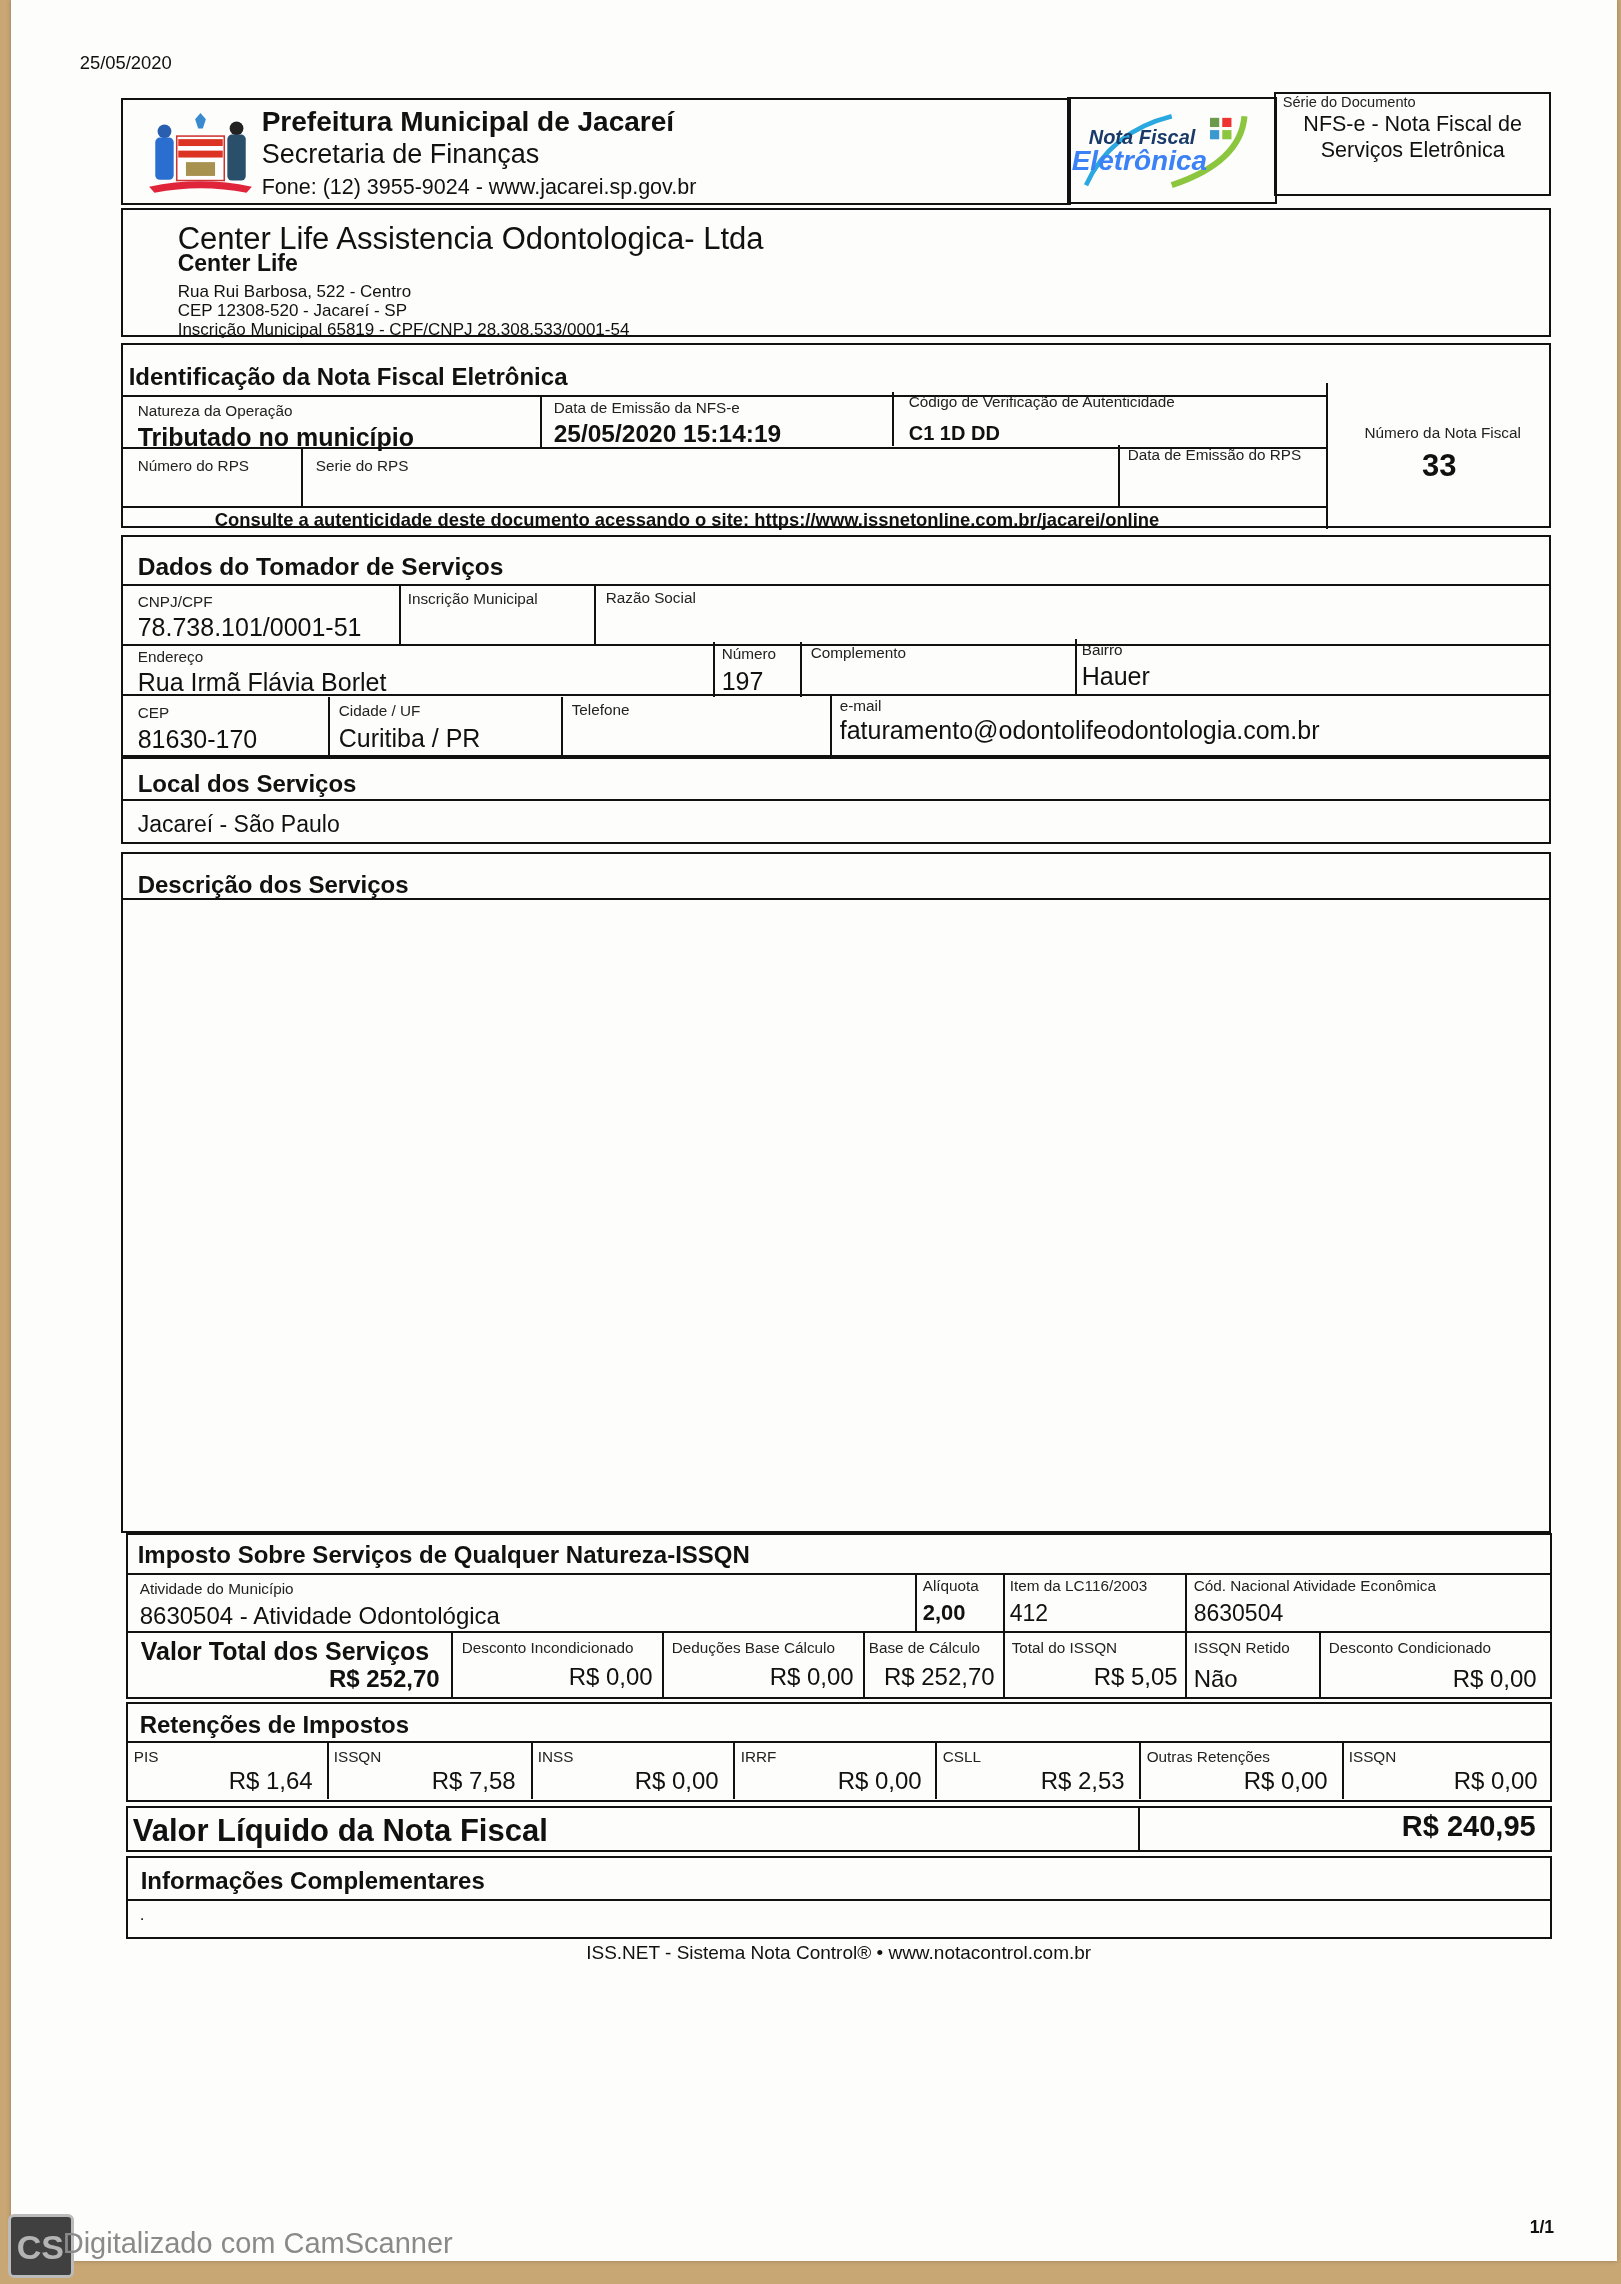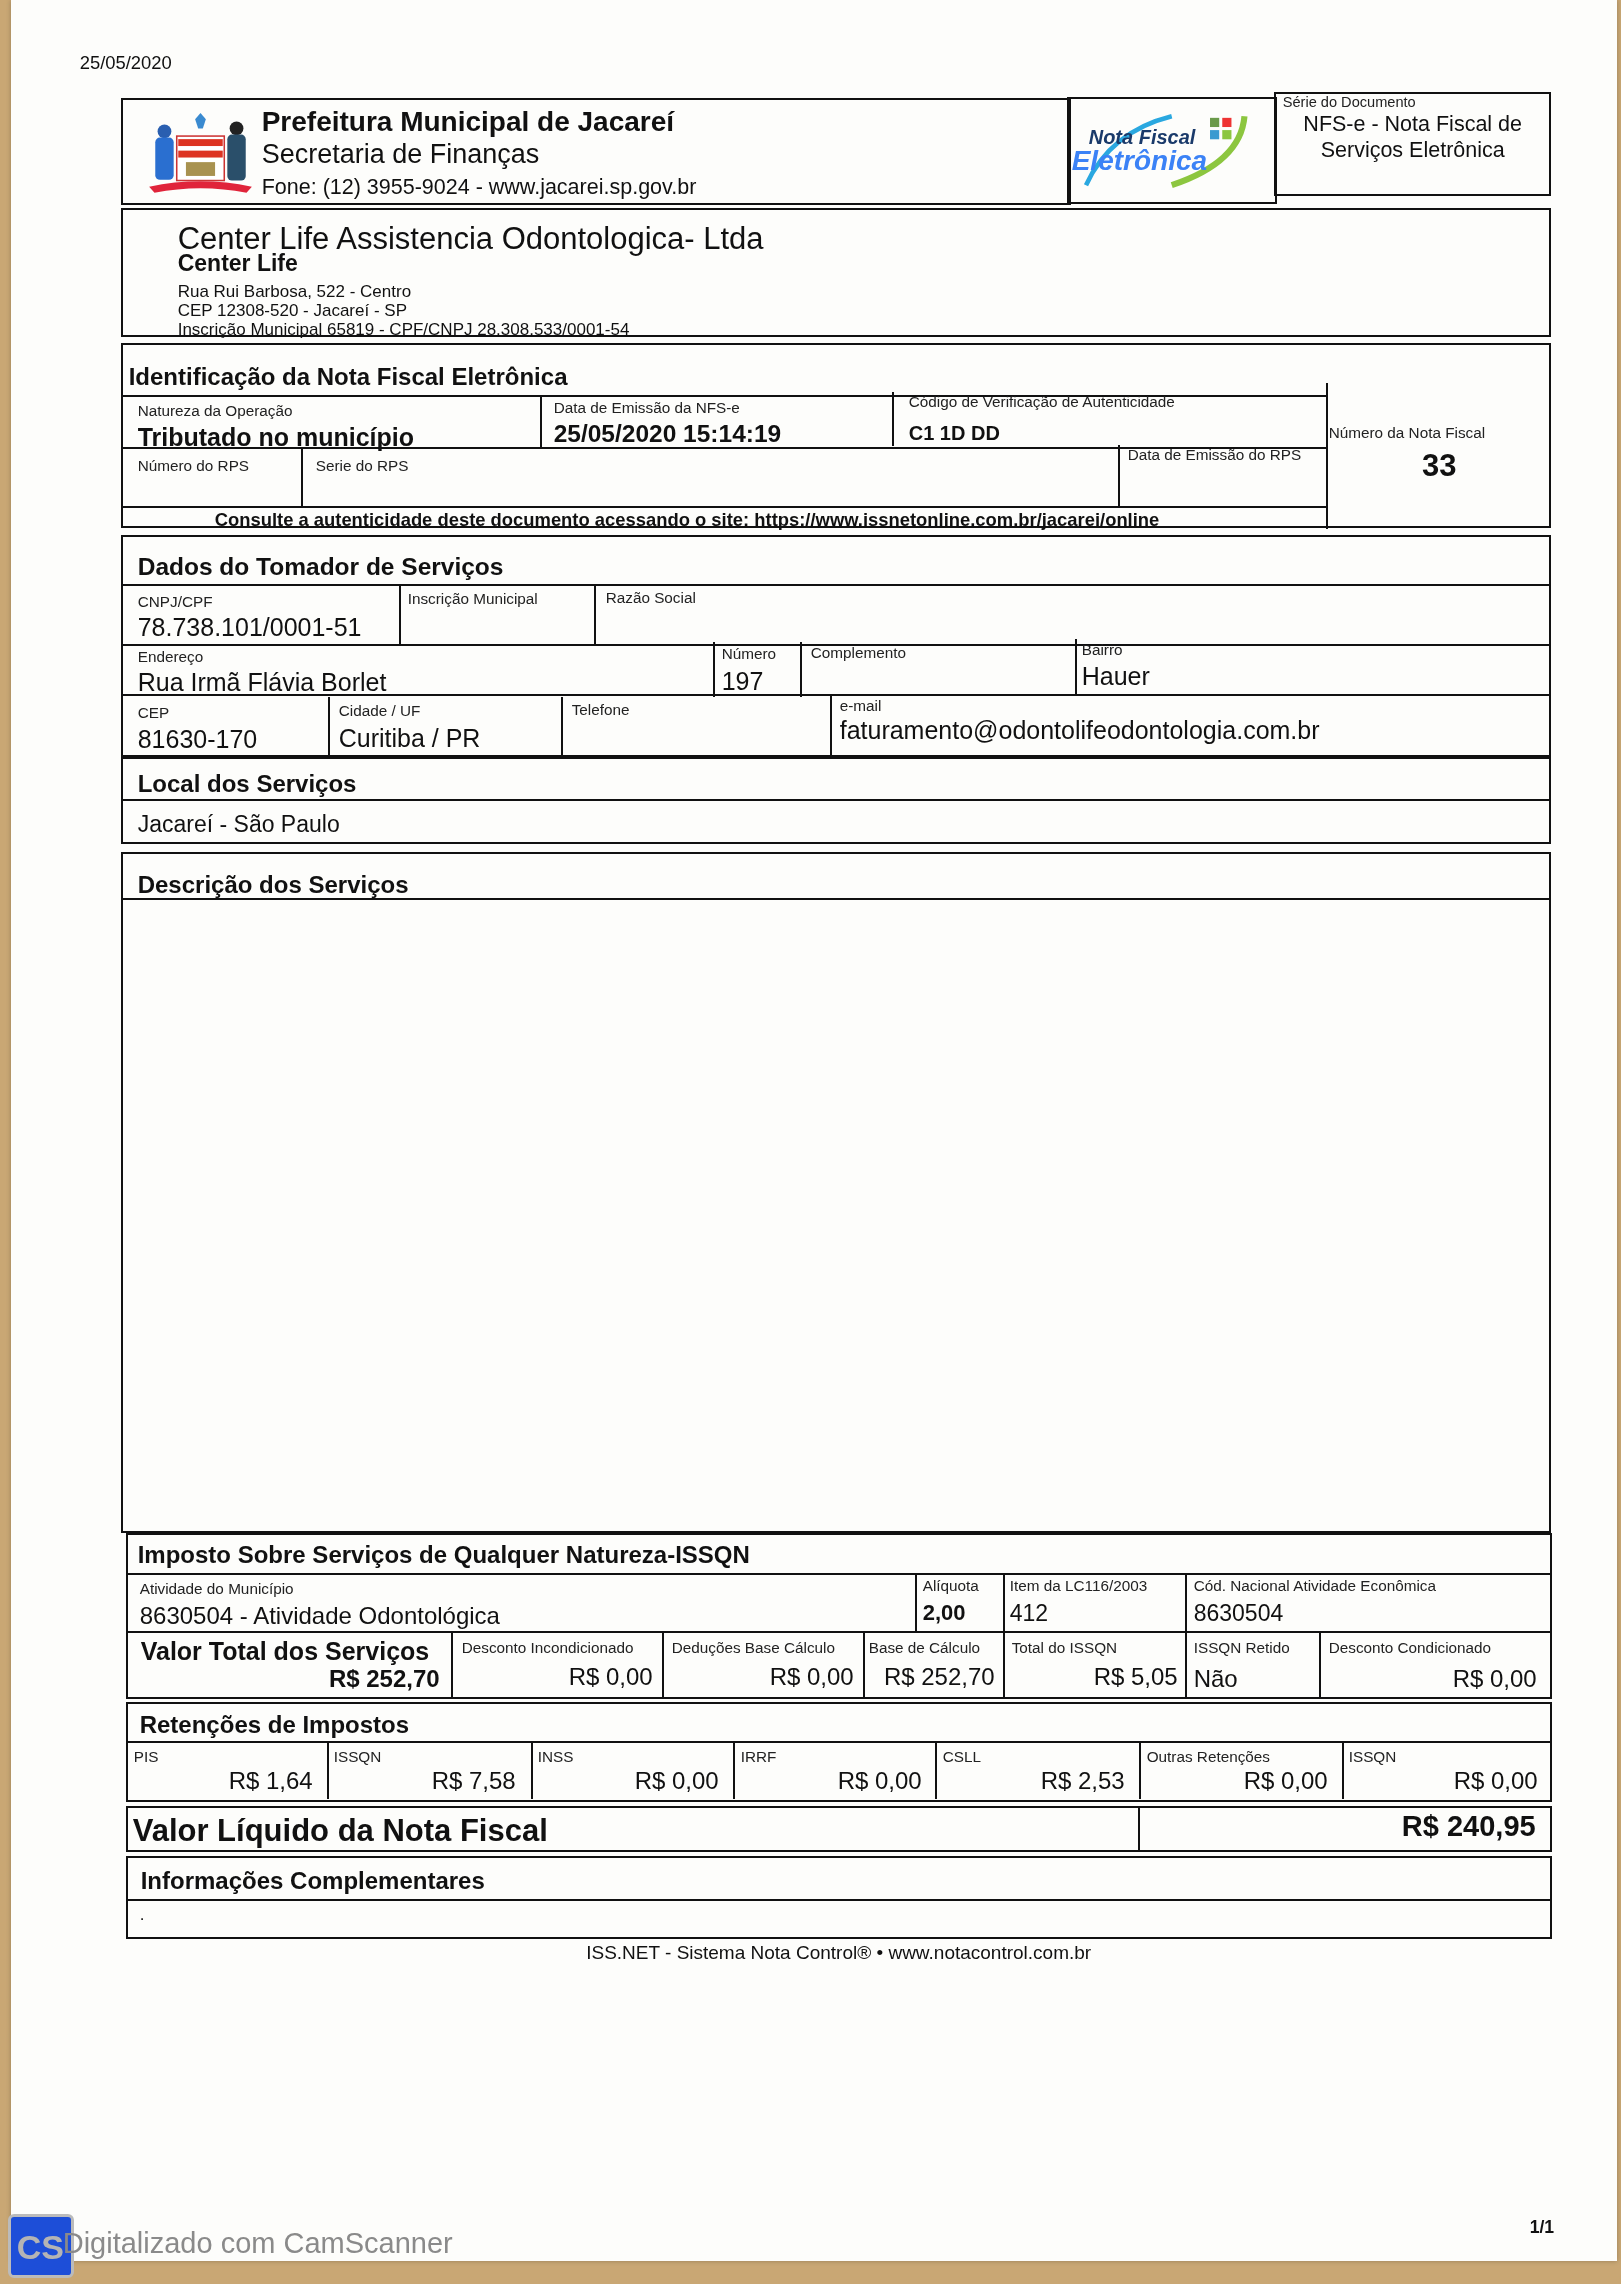--- a/index.html
+++ b/index.html
@@ -87,21 +87,21 @@
   <div class="vline" style="left:290px;top:447px;height:60px;"></div>
   <div class="vline" style="left:1107px;top:445px;height:61px;"></div>
   <div class="hline" style="left:110px;top:506px;width:1206px;"></div>
 
   <div class="abs lbl" style="left:127px;top:402px;">Natureza da Operação</div>
   <div class="abs valb" style="left:127px;top:423px;font-size:25px;">Tributado no município</div>
   <div class="abs lbl" style="left:543px;top:399px;">Data de Emissão da NFS-e</div>
   <div class="abs valb" style="left:543px;top:420px;font-size:24.5px;">25/05/2020 15:14:19</div>
   <div class="abs lbl" style="left:898px;top:393px;">Código de Verificação de Autenticidade</div>
   <div class="abs valb" style="left:898px;top:422px;font-size:20px;">C1 1D DD</div>
-  <div class="abs lbl" style="left:1318px;top:424px;width:228px;">Número da Nota Fiscal</div>
+  <div class="abs lbl" style="left:1318px;top:424px;width:228px;text-align:center;">Número da Nota Fiscal</div>
   <div class="abs valb" style="left:1318px;top:448px;width:221px;text-align:center;font-size:31px;">33</div>
 
   <div class="abs lbl" style="left:127px;top:457px;">Número do RPS</div>
   <div class="abs val" style="left:127px;top:475px;"></div>
   <div class="abs lbl" style="left:305px;top:457px;">Serie do RPS</div>
   <div class="abs val" style="left:305px;top:475px;"></div>
   <div class="abs lbl" style="left:1117px;top:446px;">Data de Emissão do RPS</div>
   <div class="abs val" style="left:1117px;top:468px;"></div>
 
   <div class="abs" style="left:204px;top:509px;font-size:18.4px;font-weight:bold;white-space:nowrap;">
@@ -205,21 +205,21 @@
   <div class="abs valb right" style="left:1134px;top:1810px;width:391px;font-size:29px;">R$ 240,95</div>
 
   <div class="box" style="left:115px;top:1856px;width:1426px;height:83px;"></div>
   <div class="abs sect" style="left:130px;top:1867px;font-size:24px;">Informações Complementares</div>
   <div class="hline" style="left:115px;top:1899px;width:1426px;"></div>
   <div class="abs val" style="left:129px;top:1905px;font-size:17px;">.</div>
 
   <div class="abs" style="left:115px;top:1942px;width:1426px;text-align:center;font-size:19px;">ISS.NET - Sistema Nota Control® • www.notacontrol.com.br</div>
   <div class="abs" style="left:1519px;top:2217px;font-size:17.6px;font-weight:bold;">1/1</div>
 
-  <div class="abs" style="left:-3.1px;top:2214px;width:66px;height:64px;border:3.1px solid #bbb;border-radius:6.1px;background:#1d4ed8;box-sizing:border-box;">
+  <div class="abs" style="left:-3.1px;top:2214px;width:66px;height:64px;border:3.1px solid #bbb;border-radius:6.1px;background:#404040;box-sizing:border-box;">
     <div class="abs" style="left:6.1px;top:10.7px;font-size:34px;font-weight:bold;color:#b4b4b4;">CS</div>
   </div>
   <div class="abs" style="left:52px;top:2227px;font-size:29px;color:#8a8a8a;">Digitalizado com CamScanner</div>
 <div class="abs lbl" style="left: 123px; top: 1748px;">PIS</div>
     <div class="abs val right" style="left: 120px; top: 1767px; width: 182px; font-size: 24px;">R$ 1,64</div>
     <div class="vline" style="left: 316px; top: 1741px; height: 58px;"></div>
     <div class="abs lbl" style="left: 323px; top: 1748px;">ISSQN</div>
     <div class="abs val right" style="left: 320px; top: 1767px; width: 185px; font-size: 24px;">R$ 7,58</div>
     <div class="vline" style="left: 520px; top: 1741px; height: 58px;"></div>
     <div class="abs lbl" style="left: 527px; top: 1748px;">INSS</div>

